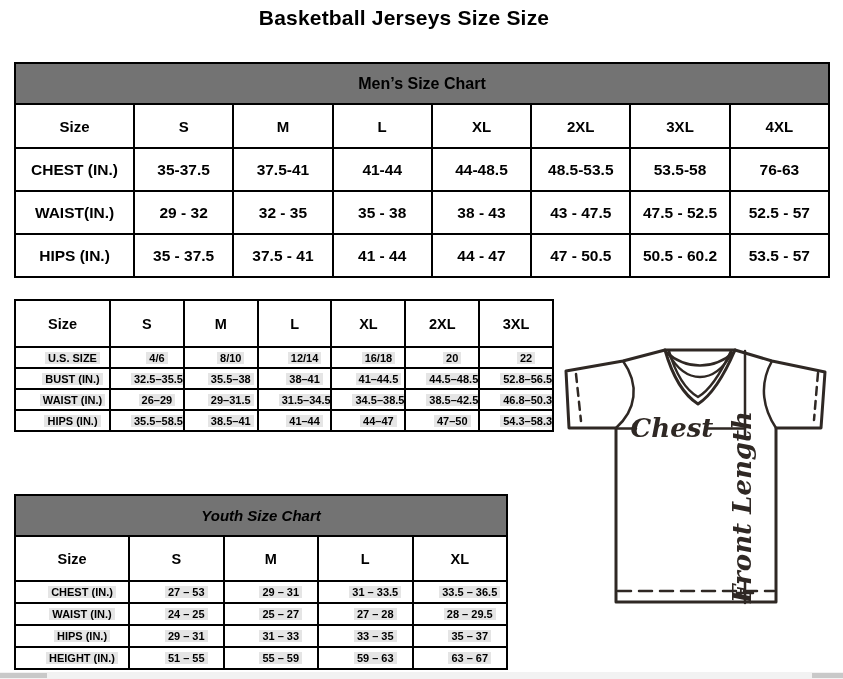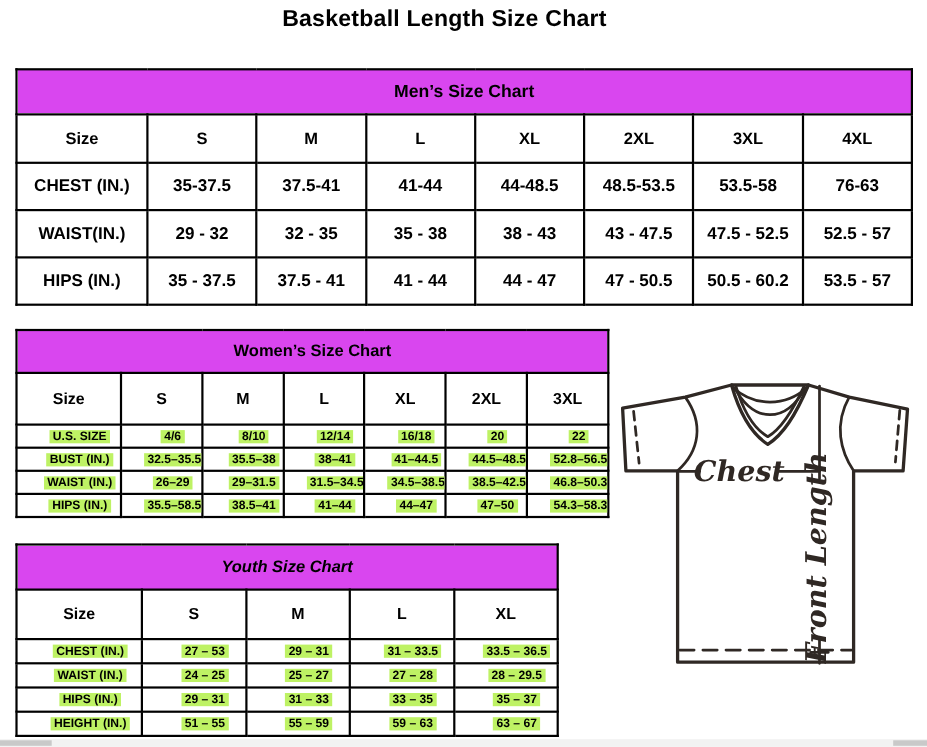--- a/index.html
+++ b/index.html
@@ -3,54 +3,54 @@
 <meta charset="utf-8">
 <style>
   html,body{margin:0;padding:0;background:#fff;}
   .page{position:relative;width:843px;height:679px;background:#fff;overflow:hidden;
         font-family:"Liberation Sans",sans-serif;color:#000;}
   .page-title{position:absolute;left:0;top:6px;width:808px;text-align:center;
         font-size:21px;font-weight:bold;letter-spacing:.2px;}
   table.chart{position:absolute;border-collapse:collapse;table-layout:fixed;}
   table.chart th,table.chart td{border:2px solid #000;text-align:center;vertical-align:middle;
         font-weight:bold;padding:0;overflow:hidden;white-space:nowrap;}
-  table.chart .cap{background:#d946ef;}
+  table.chart .cap{background:#737373;}
   
   #mens{left:14px;top:62px;width:816px;}
   #mens .cap{height:39px;font-size:16px;}
   #mens .hdr th{height:42px;font-size:15px;}
   #mens .datarow th,#mens .datarow td{height:41px;font-size:15.5px;}
   
   #womens{left:14px;top:299px;width:540px;}
   #womens .cap{height:37px;font-size:15px;}
   #womens .hdr th{height:45px;font-size:14.5px;}
   #womens .datarow th,#womens .datarow td{height:19px;font-size:11px;}
   
   #youth{left:14px;top:494px;width:494px;}
   #youth .cap{height:39px;font-size:15px;font-style:italic;}
   #youth .hdr th{height:43px;font-size:14.5px;}
   #youth .datarow th,#youth .datarow td{height:20px;font-size:11px;}
   
-  table.soft .hl{background:#bef264;padding:0 3px;margin-left:20px;}
+  table.soft .hl{background:#e5e5e5;padding:0 3px;margin-left:20px;}
   
   .jersey-wrap{position:absolute;left:556px;top:340px;width:285px;height:272px;}
   .dim-text{font-family:"DejaVu Serif","Liberation Serif",serif;font-style:italic;
         font-weight:bold;}
   
   .hscroll{position:absolute;left:0;top:672px;width:843px;height:7px;background:#f2f2f2;}
   .hscroll .thumb{position:absolute;top:1px;height:5px;background:#c9c9c9;}
   .hscroll .thumb.left{left:0;width:47px;}
   .hscroll .thumb.right{left:812px;width:31px;}
 </style>
 </head>
 <body>
 
 <div class="page">
 
-  <div class="page-title">Basketball Length Size Chart</div>
+  <div class="page-title">Basketball Jerseys Size Size</div>
 
   <table class="chart" id="mens">
       <colgroup>
         <col style="width: 119px;">
         <col>
         <col>
         <col>
         <col>
         <col>
         <col>
@@ -106,23 +106,20 @@
       <colgroup>
         <col style="width: 95px;">
         <col>
         <col>
         <col>
         <col>
         <col>
         <col>
       </colgroup>
       <tbody>
-        <tr>
-          <th colspan="7" class="cap">Women’s Size Chart</th>
-        </tr>
         <tr class="hdr">
           <th>Size</th>
           <th>S</th>
           <th>M</th>
           <th>L</th>
           <th>XL</th>
           <th>2XL</th>
           <th>3XL</th>
         </tr>
         <tr class="datarow">

